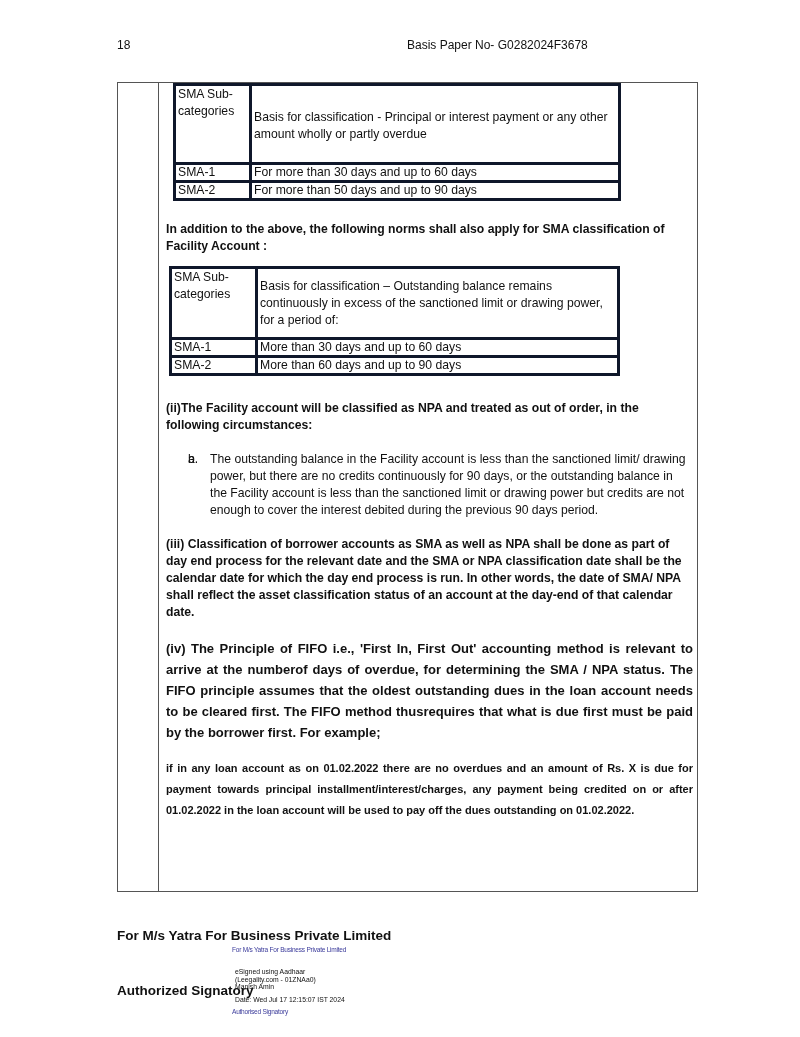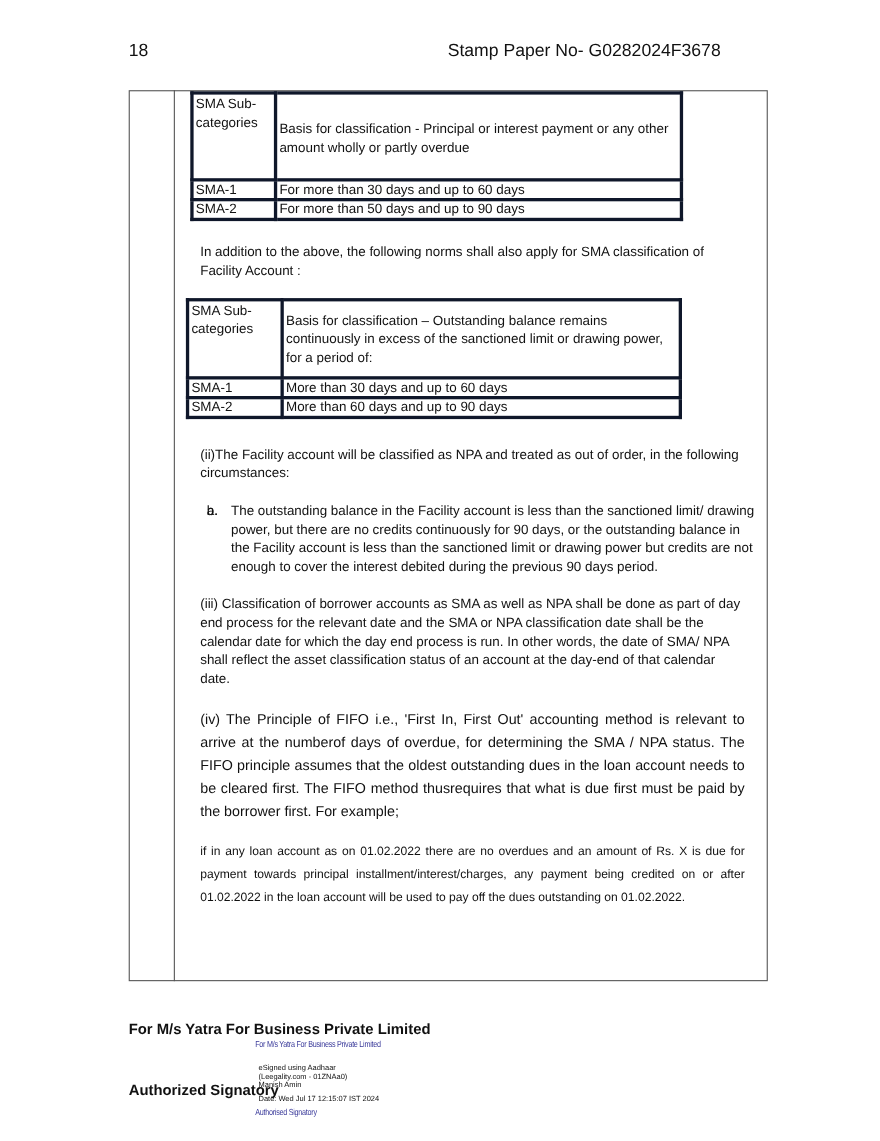--- a/index.html
+++ b/index.html
@@ -1,20 +1,20 @@
 <!DOCTYPE html>
 <html><head>
 <meta charset="utf-8">
 <style>
   html, body { margin: 0; padding: 0; background: #ffffff; }
   body {
     width: 800px; height: 1037px; position: relative; overflow: hidden;
     font-family: "Liberation Sans", sans-serif; color: #111;
   }
-  .page-header { position: absolute; top: 38px; left: 0; width: 724px; height: 18px; font-size: 16px; }
+  .page-header { position: absolute; top: 38px; left: 0; width: 724px; height: 18px; font-size: 12px; }
   .page-number { position: absolute; left: 117px; top: 0; }
   .stamp-paper { position: absolute; left: 407px; top: 0; }
 
   .outer-frame {
     position: absolute; left: 117px; top: 82px; width: 581px; height: 810px;
     border: 1px solid #555; box-sizing: border-box;
   }
   .outer-divider { position: absolute; left: 158px; top: 82px; width: 1px; height: 810px; background: #555; }
 
   .content { position: absolute; left: 166px; top: 83px; width: 527px; font-size: 12.2px; line-height: 17px; }
@@ -24,21 +24,21 @@
   table.sma1 { margin-left: 7px; width: 448px; }
   table.sma1 td.c1 { width: 69px; }
   table.sma1 tr.hdr td { height: 72px; }
   table.sma1 tr.hdr td.c2 { vertical-align: middle; padding-top: 4px; }
   table.sma2 { margin-left: 3px; width: 451px; }
   table.sma2 td.c1 { width: 79px; }
   table.sma2 tr.hdr td { height: 68px; }
   table.sma2 tr.hdr td.c2 { vertical-align: middle; padding-top: 0; }
   table.sma tr.row td { line-height: 15px; height: 15px; padding-top: 0; padding-bottom: 0; }
 
-  p { margin: 16px; }
+  p { margin: 0; font-weight: bold; }
   .para-intro { margin-top: 20px; }
   .table2-wrap { margin-top: 11px; }
   .para-ii { margin-top: 24px; }
   ol.circumstances { list-style: none; margin: 17px 0 0 0; padding: 0; }
   ol.circumstances li { position: relative; padding-left: 44px; }
   ol.circumstances li .marker { position: absolute; left: 22px; top: 0; }
   .para-iii { margin-top: 17px; }
   .para-iv { margin-top: 17px; font-size: 13px; line-height: 21px; text-align: justify; }
   .para-example { margin-top: 15px; font-size: 11px; line-height: 21px; text-align: justify; }
 
@@ -47,21 +47,21 @@
   .esign-company { position: absolute; left: 232px; top: 945px; font-size: 8px; color: #3a3a9a; letter-spacing: -0.3px; transform: scaleX(0.82); transform-origin: left; }
   .esign-block { position: absolute; left: 235px; top: 968px; font-size: 6.8px; line-height: 7.5px; color: #111; }
   .esign-date { position: absolute; left: 235px; top: 996px; font-size: 6.8px; color: #111; }
   .esign-role { position: absolute; left: 232px; top: 1007px; font-size: 8px; color: #3a3a9a; letter-spacing: -0.3px; transform: scaleX(0.82); transform-origin: left; }
 </style>
 </head>
 <body>
 
 <div class="page-header">
   <span class="page-number">18</span>
-  <span class="stamp-paper">Stamp Paper No- G0282024F3678</span>
+  <span class="stamp-paper">Basis Paper No- G0282024F3678</span>
 </div>
 
 <div class="outer-frame"></div>
 <div class="outer-divider"></div>
 
 <div class="content">
 
   <table class="sma sma1">
     <tbody>
         <tr class="hdr">

